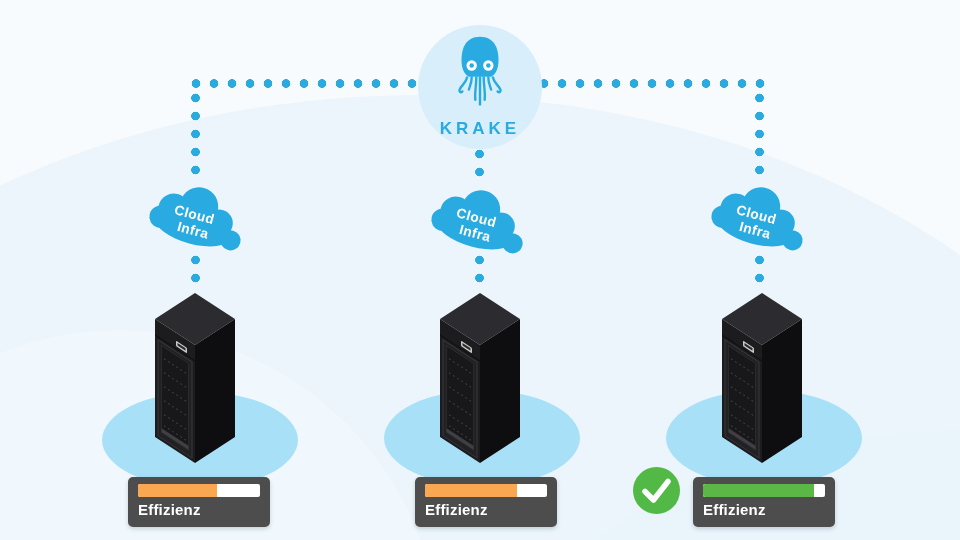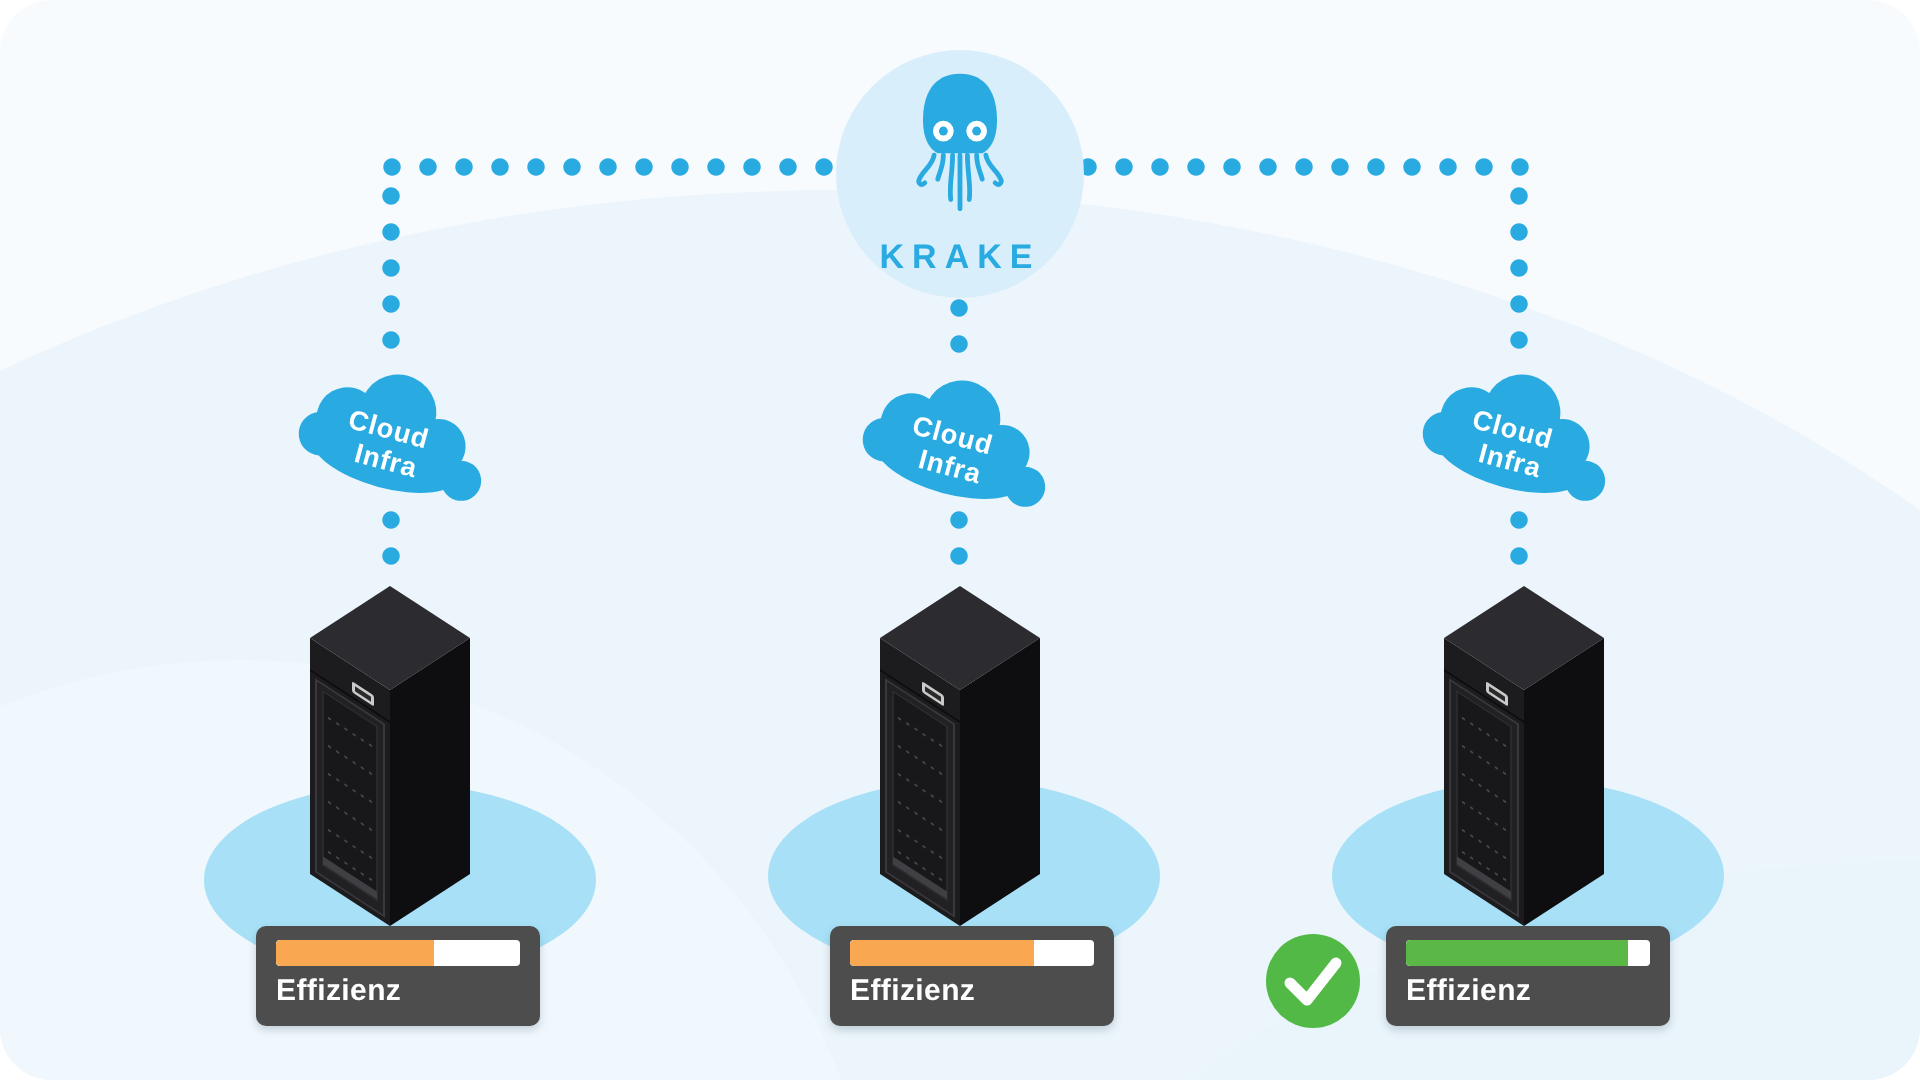--- a/index.html
+++ b/index.html
@@ -1,19 +1,19 @@
 <!DOCTYPE html>
 <html><head>
 <meta charset="utf-8">
 <style>
   * { margin:0; padding:0; box-sizing:border-box; }
   html,body { width:960px; height:540px; }
   body { font-family:"Liberation Sans", sans-serif; }
   .stage { position:relative; width:960px; height:540px; overflow:hidden;
-           background:#f7fbfe;border-radius:26px; }
+           background:#f7fbfe; }
 
   
   .bg-dome  { position:absolute; left:-360px; top:95px;  width:1560px; height:1150px;
               border-radius:50%; background:#ecf5fb; }
   .bg-blob2 { position:absolute; left:-200px; top:330px; width:640px; height:640px;
               border-radius:50%; background:#f1f8fd; }
   .bg-blob3 { position:absolute; left:520px; top:430px; width:900px; height:500px;
               border-radius:50%; background:#eaf4fb; }
 
   
@@ -30,21 +30,21 @@
                color:#29ABE2; font-size:17px; font-weight:600; letter-spacing:4px; }
 
   .cloud { position:absolute; width:110px; height:84px; }
   .cloud text { font-family:"Liberation Sans", sans-serif; font-weight:700;
                 font-size:15px; fill:#ffffff; letter-spacing:0.5px; }
 
   .server { position:absolute; width:84px; height:176px; }
   .floor-ellipse { position:absolute; width:196px; height:96px; border-radius:50%;
                    background:#a8e1f7; }
 
-  .panel { position:absolute; top:463px; width:142px; height:50px; background:#4d4d4d;
+  .panel { position:absolute; top:477px; width:142px; height:50px; background:#4d4d4d;
            border-radius:5px; padding:7px 10px 0 10px;
            box-shadow:0 2px 4px rgba(60,90,110,.25); }
   .track { height:13px; background:#ffffff; border-radius:2px; overflow:hidden; }
   .fill  { height:100%; border-radius:2px 0 0 2px; }
   .panel .bar-label { color:#ffffff; font-weight:700; font-size:15px; margin-top:4px;
                       letter-spacing:.2px; }
 
   .check-badge { position:absolute; left:633px; top:467px; width:47px; height:47px; }
 </style>
 </head>

